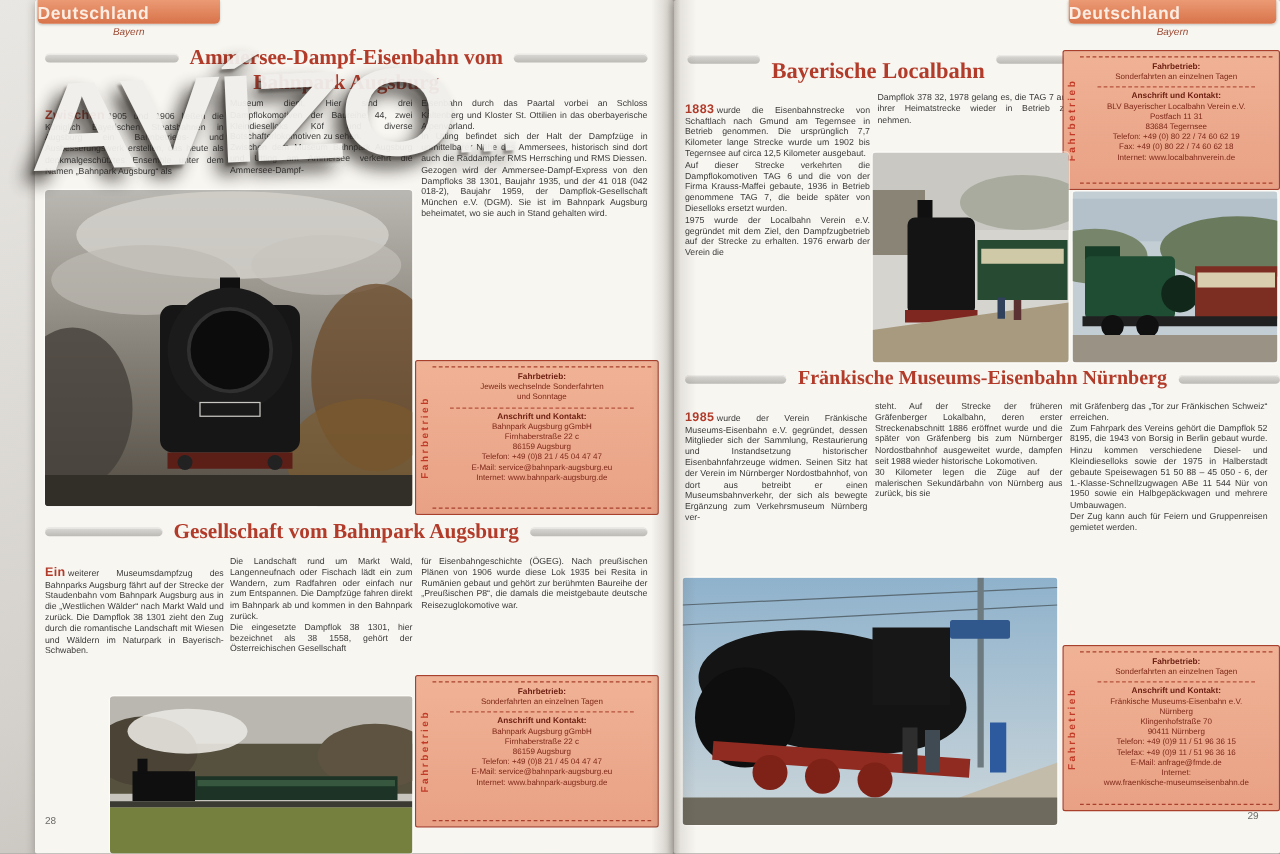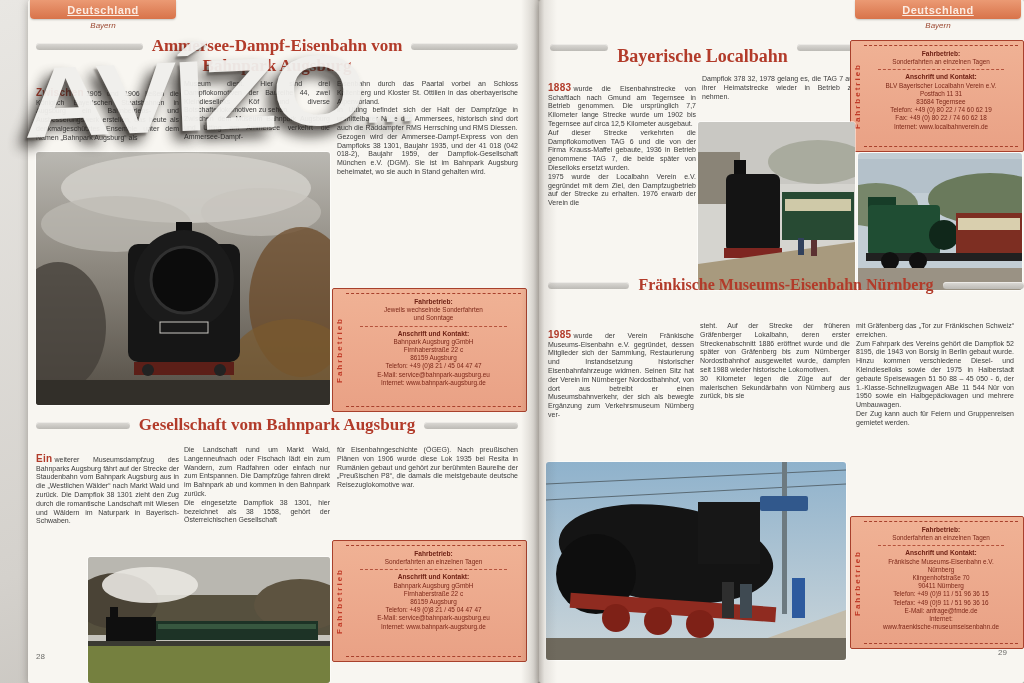--- a/index.html
+++ b/index.html
@@ -5,23 +5,23 @@
   html,body{margin:0;padding:0;background:#9b9894;}
   .scan{position:relative;width:1024px;height:683px;overflow:hidden;
         background:linear-gradient(160deg,#e9e7e3 0%,#d4d1cc 55%,#b3afa8 100%);
         font-family:"Liberation Sans",sans-serif;}
   .page{position:absolute;top:0;bottom:0;background:#f8f6f1;border-radius:2px;
         box-shadow:0 2px 8px rgba(40,35,30,.35);}
   .page-left{left:28px;width:511px;}
   .page-right{left:539px;width:485px;}
   .gutter{position:absolute;top:0;bottom:0;left:521px;width:36px;z-index:6;pointer-events:none;
         background:linear-gradient(90deg,rgba(60,50,40,0) 0%,rgba(60,50,40,.16) 35%,rgba(60,50,40,.30) 50%,rgba(60,50,40,.10) 65%,rgba(60,50,40,0) 100%);}
-  .tab{position:absolute;top:0;height:19px;display:flex;align-items:center;justify-content:center;
-       background:linear-gradient(#eb9a74,#d8734a);color:#fcece2;font-size:11px;font-weight:bold;
-       letter-spacing:.5px;border-radius:0 0 4px 4px;box-shadow:0 1px 2px rgba(0,0,0,.2);text-decoration:underline;}
+  .tab{position:absolute;top:0;height:19px;display:flex;align-items:center;justify-content:flex-start;
+       background:linear-gradient(#eb9a74,#d8734a);color:#fcece2;font-size:14px;font-weight:bold;
+       letter-spacing:.5px;border-radius:0 0 4px 4px;box-shadow:0 1px 2px rgba(0,0,0,.2);}
   .tab-region{position:absolute;top:21px;font-size:8px;font-style:italic;color:#9c4a33;text-align:center;}
   .title-row{position:absolute;display:flex;align-items:center;height:18px;}
   .bar{flex:1;height:7px;border-radius:4px;background:linear-gradient(#dddbd7,#bcbab5);box-shadow:inset 0 1px 0 #eceae6;}
   .title-text{font-family:"Liberation Serif",serif;font-weight:bold;color:#b23b2a;white-space:nowrap;margin:0 9px;}
   .t17{font-size:17px;} .t18{font-size:18px;margin-top:18px;} .t16{font-size:16px;}
   .title-sub{position:absolute;text-align:center;font-family:"Liberation Serif",serif;
        font-weight:bold;color:#b23b2a;font-size:17px;}
   .col{position:absolute;font-size:7px;line-height:8.8px;text-align:justify;color:#3b3b3b;white-space:pre-line;}
   .lead{font-weight:bold;color:#b23b2a;font-size:10px;line-height:8.8px;margin-right:2px;letter-spacing:.3px;}
   .photo{position:absolute;border-radius:3px;overflow:hidden;box-shadow:0 0 0 1px rgba(255,255,255,.5);}
@@ -230,21 +230,21 @@
         <circle cx="86" cy="82" r="15" fill="#10271a"></circle>
         <rect x="98" y="60" width="66" height="42" fill="#7d2e22"></rect>
         <rect x="100" y="65" width="62" height="12" fill="#d9cfae"></rect>
         <rect x="8" y="100" width="156" height="8" fill="#202020"></rect>
         <circle cx="32" cy="108" r="9" fill="#101010"></circle>
           <circle cx="60" cy="108" r="9" fill="#101010"></circle>
         <rect y="115" width="164" height="22" fill="#9a9284"></rect>
       </svg>
     </div>
 
-    <div class="title-row" style="left:9px;top:276px;width:476px;">
+    <div class="title-row" style="left:9px;top:294px;width:476px;">
       <div class="bar"></div>
       <div class="title-text t16">Fränkische Museums-Eisenbahn Nürnberg</div>
       <div class="bar"></div>
     </div>
 
     <div class="col" style="left:9px;top:322px;width:146px;">
       <span class="lead">1985</span><span>wurde der Verein Fränkische Museums-Eisenbahn e.V. gegründet, dessen Mitglieder sich der Sammlung, Restaurierung und Instandsetzung historischer Eisenbahnfahrzeuge widmen. Seinen Sitz hat der Verein im Nürnberger Nordostbahnhof, von dort aus betreibt er einen Museumsbahnverkehr, der sich als bewegte Ergänzung zum Verkehrsmuseum Nürnberg ver-</span>
     </div>
     <div class="col" style="left:161px;top:322px;width:150px;">steht. Auf der Strecke der früheren Gräfenberger Lokalbahn, deren erster Streckenabschnitt 1886 eröffnet wurde und die später von Gräfenberg bis zum Nürnberger Nordostbahnhof ausgeweitet wurde, dampfen seit 1988 wieder historische Lokomotiven.
 30 Kilometer legen die Züge auf der malerischen Sekundärbahn von Nürnberg aus zurück, bis sie</div>

